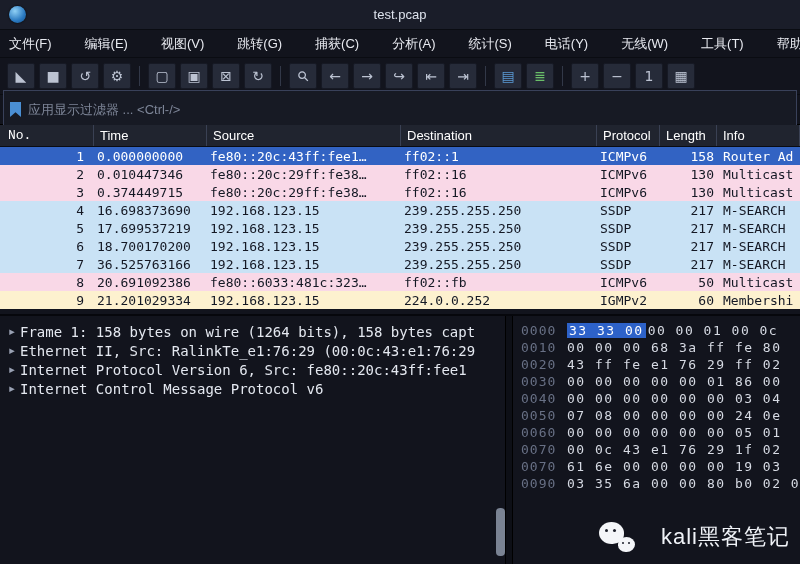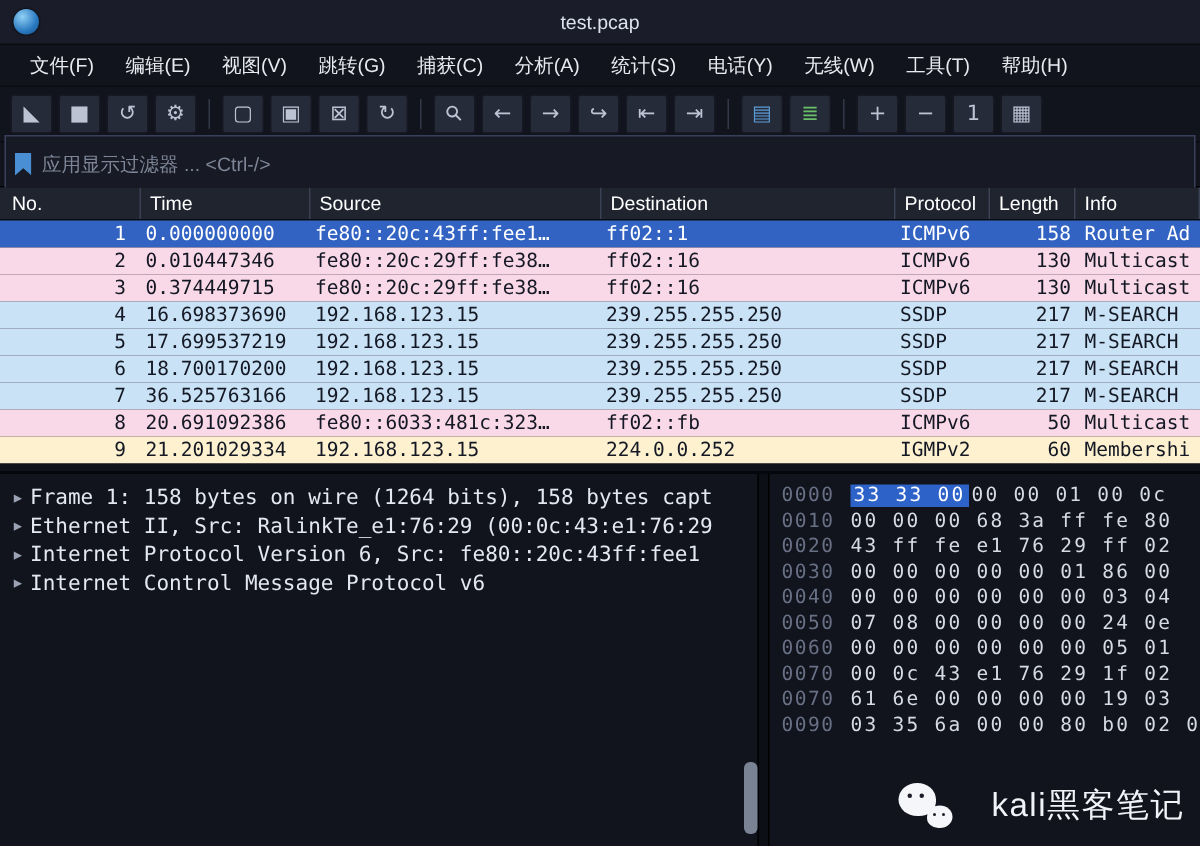--- a/index.html
+++ b/index.html
@@ -28,21 +28,21 @@
   }
   .win-title {
     position: absolute; left: 0; right: 0; text-align: center;
     font-size: 13px; color: #dde2ec;
   }
 
   
   .menubar {
     height: 28px; flex: 0 0 28px;
     display: flex; align-items: center;
-    padding: 0 12px; gap: 5px;
+    padding: 0 1px; gap: 17px;
     border-bottom: 1px solid #0a0c12;
   }
   .menu-item {
     font-size: 13px; color: #e8eaf0;
     padding: 4px 8px; cursor: default; white-space: nowrap;
   }
 
   
   .toolbar {
     height: 37px; flex: 0 0 37px;
@@ -103,21 +103,21 @@
     color: var(--row-fg, #141824);
     white-space: nowrap; overflow: hidden;
   }
   .c-no    { width: 94px;  flex: 0 0 94px;  text-align: right; padding-right: 10px; }
   .c-time  { width: 113px; flex: 0 0 113px; padding-left: 3px; }
   .c-src   { width: 194px; flex: 0 0 194px; padding-left: 3px; }
   .c-dst   { width: 196px; flex: 0 0 196px; padding-left: 3px; }
   .c-proto { width: 63px;  flex: 0 0 63px;  padding-left: 3px; }
   .c-len   { width: 57px;  flex: 0 0 57px;  text-align: right; padding-right: 3px; }
   .c-info  { flex: 1; padding-left: 6px; overflow: hidden; }
-  .hdr .c-no { text-align: left; padding-left: 8px; display:flex; }
+  .hdr .c-no { text-align: left; padding-left: 8px; display:flex;font-family:Liberation Mono, monospace; }
   .row > div { overflow: hidden; }
   .row.sel   { background: var(--row-selected-bg, #3263c3); color: var(--row-selected-fg, #fff); }
   .row.pink  { background: var(--row-icmpv6-bg, #f9d8e7); }
   .row.blue  { background: var(--row-ssdp-bg, #c9e2f5); }
   .row.cream { background: var(--row-igmp-bg, #fdf1cf); }
   .list-filler { flex: 1 1 auto; background: var(--bg,#12141d); }
 
   
   .panes {
     flex: 0 0 250px; height: 250px;

